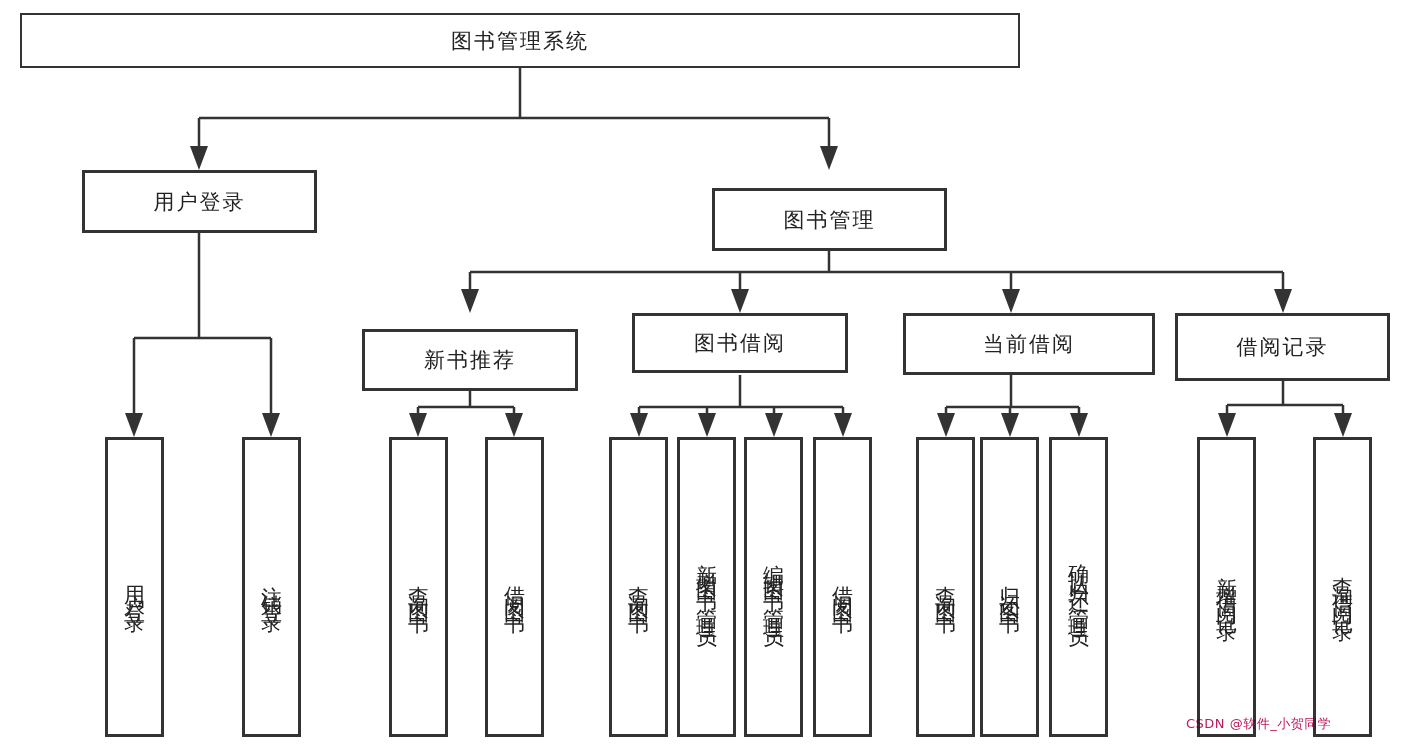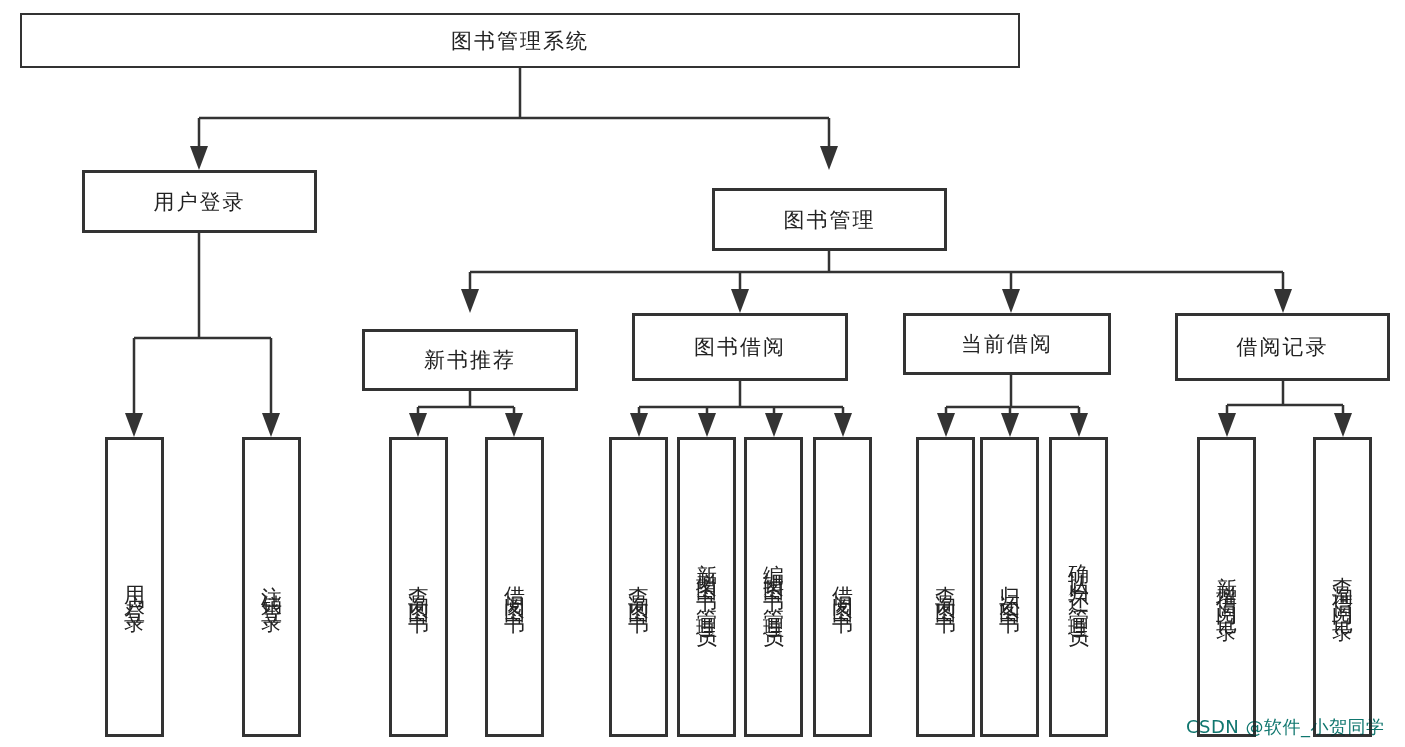--- a/index.html
+++ b/index.html
@@ -55,22 +55,22 @@
     writing-mode: vertical-rl;
     text-orientation: mixed;
     letter-spacing: 9px;
     font-size: 21px;
     white-space: normal;
   }
   .watermark {
     position: absolute;
     left: 1186px;
     top: 715px;
-    font-size: 18px;
-    color: #0f766e;
+    font-size: 13px;
+    color: #be185d;
     letter-spacing: 0.5px;
     z-index: 3;
     mix-blend-mode: darken;
     white-space: nowrap;
   }
 </style>
 </head>
 <body>
 
 <div class="canvas">
@@ -117,22 +117,22 @@
       <polygon points="1334,413 1352,413 1343,437"></polygon>
     </g>
   </svg>
 
   <div class="node root" style="left:20px; top:13px; width:1000px; height:55px;">图书管理系统</div>
 
   <div class="node" style="left:82px; top:170px; width:235px; height:63px;">用户登录</div>
   <div class="node" style="left:712px; top:188px; width:235px; height:63px;">图书管理</div>
 
   <div class="node" style="left:362px; top:313px; width:216px; height:62px;margin-top:16px;">新书推荐</div>
-  <div class="node" style="left:632px; top:313px; width:216px; height:68px;">图书借阅</div>
-  <div class="node" style="left:903px; top:313px; width:208px; height:62px;">当前借阅</div>
+  <div class="node" style="left:632px; top:313px; width:216px; height:60px;">图书借阅</div>
+  <div class="node" style="left:903px; top:313px; width:252px; height:62px;">当前借阅</div>
   <div class="node" style="left:1175px; top:313px; width:215px; height:68px;text-align:right;">借阅记录</div>
 
   <div class="node v" style="left:105px; top:437px; width:59px; height:300px;">用户登录</div>
   <div class="node v" style="left:242px; top:437px; width:59px; height:300px;">注销登录</div>
 
   <div class="node v" style="left:389px; top:437px; width:59px; height:300px;">查询图书</div>
   <div class="node v" style="left:485px; top:437px; width:59px; height:300px;">借阅图书</div>
 
   <div class="node v" style="left:609px; top:437px; width:59px; height:300px;">查询图书</div>
   <div class="node v" style="left:677px; top:437px; width:59px; height:300px;">新增图书（管理员）</div>

